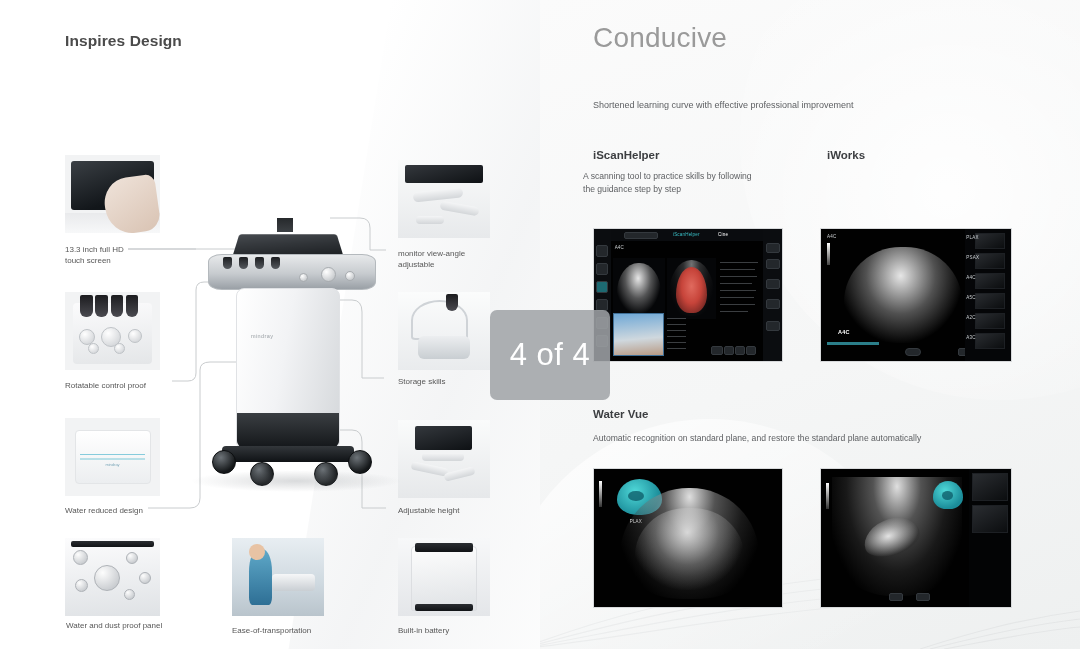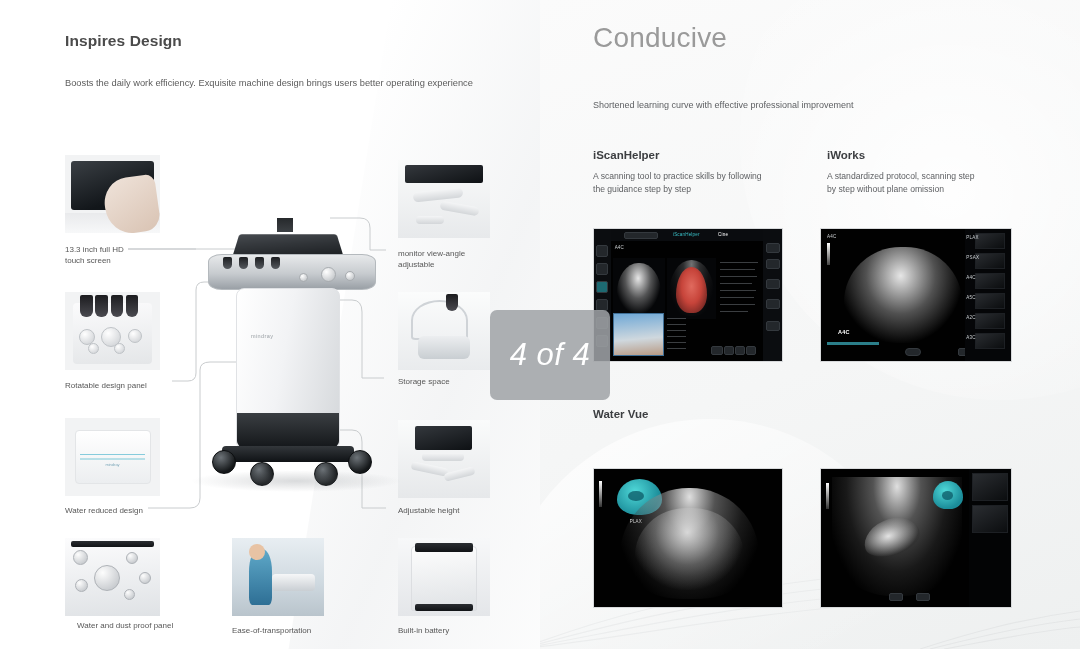--- a/index.html
+++ b/index.html
@@ -181,33 +181,31 @@
   .ish-line { position:absolute; height:1px; background:#6b7176; opacity:.55;}
 
   
   .overlay-count {
     position:absolute; left:490px; top:310px; width:120px; height:90px;
     background:rgba(160,163,166,0.86);
     border-radius:7px;
     display:flex; align-items:center; justify-content:center;
     color:#ffffff; font-size:31px; font-weight:normal; letter-spacing:.5px;
     z-index:50;
-    font-style:italic;
   }
 </style>
 </head>
 <body>
 
 <div class="page">
 
   <div class="left-panel">
     <div class="swoosh"></div>
 
     <div class="left-title">Inspires Design</div>
-    <div class="left-sub">Boosts the daily work efficiency. Exquisite machine design brings users better operating experience</div>
 
     <svg class="connectors" viewBox="0 0 540 649">
       <g fill="none" stroke="#c9ccce" stroke-width="1">
         <path d="M128,249 L196,249 L196,249"></path>
         <path d="M128,249 L255,249"></path>
         <path d="M172,381 L188,381 Q196,381 196,373 L196,290 Q196,282 204,282 L232,282"></path>
         <path d="M148,508 L190,508 Q200,508 200,498 L200,370 Q200,362 210,362 L238,362"></path>
         <path d="M330,218 L360,218 Q370,218 370,228 L370,250 L386,250"></path>
         <path d="M320,300 L352,300 Q362,300 362,312 L362,378 L384,378"></path>
         <path d="M318,430 L352,430 Q362,430 362,442 L362,508 L386,508"></path>
@@ -229,42 +227,42 @@
       <div class="t-probe" style="left:48%;"></div>
       <div class="t-probe" style="left:64%;"></div>
       <div class="t-knobs">
         <div class="t-knob" style="left:4%;  top:10%; width:16px; height:16px;"></div>
         <div class="t-knob" style="left:34%; top:4%;  width:20px; height:20px;"></div>
         <div class="t-knob" style="left:72%; top:12%; width:14px; height:14px;"></div>
         <div class="t-knob" style="left:16%; top:62%; width:11px; height:11px;"></div>
         <div class="t-knob" style="left:52%; top:64%; width:11px; height:11px;"></div>
       </div>
     </div>
-    <div class="thumb-label" style="left:65px; top:380px; width:130px;">Rotatable design panel</div>
+    <div class="thumb-label" style="left:65px; top:380px; width:130px;">Rotatable control proof</div>
 
     <div class="thumb" style="left:65px; top:418px; width:95px; height:78px;">
       <div class="t-white-box">
         <div class="t-teal-line" style="top:44%;"></div>
         <div class="t-teal-line" style="top:52%; opacity:.3;"></div>
       </div>
       <div style="position:absolute; left:50%; top:56%; transform:translateX(-50%); font-size:4px; color:#7fa9bb;">mindray</div>
     </div>
     <div class="thumb-label" style="left:65px; top:505px; width:130px;">Water reduced design</div>
 
     <div class="thumb" style="left:65px; top:538px; width:95px; height:78px;">
       <div style="position:absolute; inset:0; background:linear-gradient(175deg,#fcfcfd,#dfe2e5);"></div>
       <div class="t-bigknob" style="left:30%; top:34%; width:26px; height:26px;"></div>
       <div class="t-bigknob" style="left:8%;  top:16%; width:15px; height:15px;"></div>
       <div class="t-bigknob" style="left:10%; top:52%; width:13px; height:13px;"></div>
       <div class="t-bigknob" style="left:64%; top:18%; width:12px; height:12px;"></div>
       <div class="t-bigknob" style="left:78%; top:44%; width:12px; height:12px;"></div>
       <div class="t-bigknob" style="left:62%; top:66%; width:11px; height:11px;"></div>
       <div class="t-dark-strip" style="left:6%; top:4%; width:88%; height:6px;"></div>
     </div>
-    <div class="thumb-label" style="left:77px; top:620px; width:160px;">Water and dust proof panel</div>
+    <div class="thumb-label" style="left:66px; top:620px; width:160px;">Water and dust proof panel</div>
 
     <div class="thumb" style="left:232px; top:538px; width:92px; height:78px;">
       <div class="t-room"></div>
       <div class="t-person" style="left:18%; top:14%; width:26%; height:72%;"></div>
       <div style="position:absolute; left:19%; top:8%; width:16px; height:16px; border-radius:50%; background:#e8c3a4;"></div>
       <div style="position:absolute; left:44%; top:46%; width:46%; height:22%; background:linear-gradient(180deg,#f6f7f8,#c9ced3); border-radius:4px;"></div>
     </div>
     <div class="thumb-label" style="left:232px; top:625px; width:140px;">Ease-of-transportation</div>
 
     <div class="thumb" style="left:398px; top:538px; width:92px; height:78px;">
@@ -284,21 +282,21 @@
     </div>
     <div class="thumb-label" style="left:398px; top:248px; width:120px;">monitor view-angle
 adjustable</div>
 
     <div class="thumb" style="left:398px; top:292px; width:92px; height:78px;">
       <div style="position:absolute; inset:0; background:linear-gradient(180deg,#fbfcfc,#e9ebed);"></div>
       <div style="position:absolute; left:14%; top:10%; width:62%; height:52%; border:2px solid #cfd3d7; border-radius:50% 50% 8% 8%;"></div>
       <div style="position:absolute; left:22%; top:56%; width:56%; height:30%; background:linear-gradient(180deg,#eceef0,#c9ced2); border-radius:6px;"></div>
       <div class="t-probe" style="left:52%; top:2%; height:22%;"></div>
     </div>
-    <div class="thumb-label" style="left:398px; top:376px; width:120px;">Storage space</div>
+    <div class="thumb-label" style="left:398px; top:376px; width:120px;">Storage skills</div>
 
     <div class="thumb" style="left:398px; top:420px; width:92px; height:78px;">
       <div style="position:absolute; inset:0; background:linear-gradient(180deg,#fafbfb,#e6e8ea);"></div>
       <div class="t-monitor-mini" style="left:18%; top:8%; width:62%; height:30%;"></div>
       <div class="t-arm" style="left:26%; top:42%; width:46%; height:8px;"></div>
       <div class="t-arm" style="left:14%; top:58%; width:40%; height:8px; transform:rotate(12deg);"></div>
       <div class="t-arm" style="left:50%; top:64%; width:34%; height:8px; transform:rotate(-14deg);"></div>
     </div>
     <div class="thumb-label" style="left:398px; top:505px; width:120px;">Adjustable height</div>
 
@@ -344,21 +342,21 @@
         <path d="M0,70 C50,54 100,40 160,32"></path>
         <path d="M10,70 C58,58 108,46 160,40"></path>
         <path d="M24,70 C68,62 116,52 160,48"></path>
       </g>
     </svg>
 
     <div class="rt-title">Conducive</div>
     <div class="rt-sub">Shortened learning curve with effective professional improvement</div>
 
     <div class="feat-h3" style="left:53px; top:149px;">iScanHelper</div>
-    <div class="feat-p" style="left:53px; top:170px; width:215px; white-space:pre-line;">A scanning tool to practice skills by following
+    <div class="feat-p" style="left:43px; top:170px; width:215px; white-space:pre-line;">A scanning tool to practice skills by following
 the guidance step by step</div>
 
     <div class="shot" style="left:53px; top:228px; width:190px; height:134px;">
       <div class="us-bg"></div>
       <div class="us-topbar"></div>
       <div class="us-txt us-txt-teal" style="left:42%; top:3px;">iScanHelper</div>
       <div class="us-txt us-txt-w" style="left:66%; top:3px;">Cine</div>
       <div class="us-txt us-txt-w" style="right:5px; top:3px;">✕</div>
       <div class="us-btn" style="left:16%; top:3px; width:34px; height:7px;"></div>
 
@@ -411,22 +409,20 @@
         <div class="ish-line" style="left:0; top:32px; width:70%;"></div>
       </div>
 
       <div class="us-btn" style="left:62%; bottom:6px; width:12px; height:9px;"></div>
       <div class="us-btn" style="left:69%; bottom:6px; width:10px; height:9px;"></div>
       <div class="us-btn" style="left:75%; bottom:6px; width:10px; height:9px;"></div>
       <div class="us-btn" style="left:81%; bottom:6px; width:10px; height:9px;"></div>
     </div>
 
     <div class="feat-h3" style="left:287px; top:149px;">iWorks</div>
-    <div class="feat-p" style="left:287px; top:170px; width:215px; white-space:pre-line;">A standardized protocol, scanning step
-by step without plane omission</div>
 
     <div class="shot" style="left:280px; top:228px; width:192px; height:134px;">
       <div class="us-bg"></div>
       <div class="us-txt" style="left:6px; top:5px;">A4C</div>
       <div class="us-bar" style="left:6px; top:14px; width:3px; height:22px; background:linear-gradient(180deg,#fff,#444);"></div>
       <div class="heart-shape" style="left:12%; top:14%; width:62%; height:72%;"></div>
       <div class="us-txt us-txt-w" style="left:9%; bottom:26px; font-size:5.5px; font-weight:bold;">A4C</div>
       <div class="us-bar" style="left:6px; bottom:16px; width:52px; height:3px; background:#2b7f8a;"></div>
       <div class="us-btn" style="left:44%; bottom:5px; width:16px; height:8px; border-radius:5px;"></div>
       <div class="us-btn" style="left:72%; bottom:5px; width:10px; height:8px;"></div>
@@ -441,20 +437,21 @@
         <div class="us-txt" style="left:2%; top:6px;">PLAX</div>
         <div class="us-txt" style="left:2%; top:26px;">PSAX</div>
         <div class="us-txt" style="left:2%; top:46px;">A4C</div>
         <div class="us-txt" style="left:2%; top:66px;">A5C</div>
         <div class="us-txt" style="left:2%; top:86px;">A2C</div>
         <div class="us-txt" style="left:2%; top:106px;">A3C</div>
       </div>
     </div>
 
     <div class="feat-h3" style="left:53px; top:408px;">Water Vue</div>
+    <div class="feat-p" style="left:53px; top:432px; width:450px;">Automatic recognition on standard plane, and restore the standard plane automatically</div>
 
     <div class="shot" style="left:53px; top:468px; width:190px; height:140px;">
       <div class="us-bg"></div>
       <div class="us-txt" style="left:5px; top:4px;">&nbsp;</div>
       <div class="us-bar" style="left:5px; top:12px; width:3px; height:26px; background:linear-gradient(180deg,#fff,#333);"></div>
       <div class="us-teal" style="left:12%; top:7%; width:24%; height:26%;">
         <div class="us-teal-in" style="left:26%; top:34%; width:34%; height:28%;"></div>
       </div>
       <div class="us-txt us-txt-w" style="left:19%; top:36%;">PLAX</div>
       <div class="cone" style="left:14%; top:14%; width:74%; height:80%;"></div>

